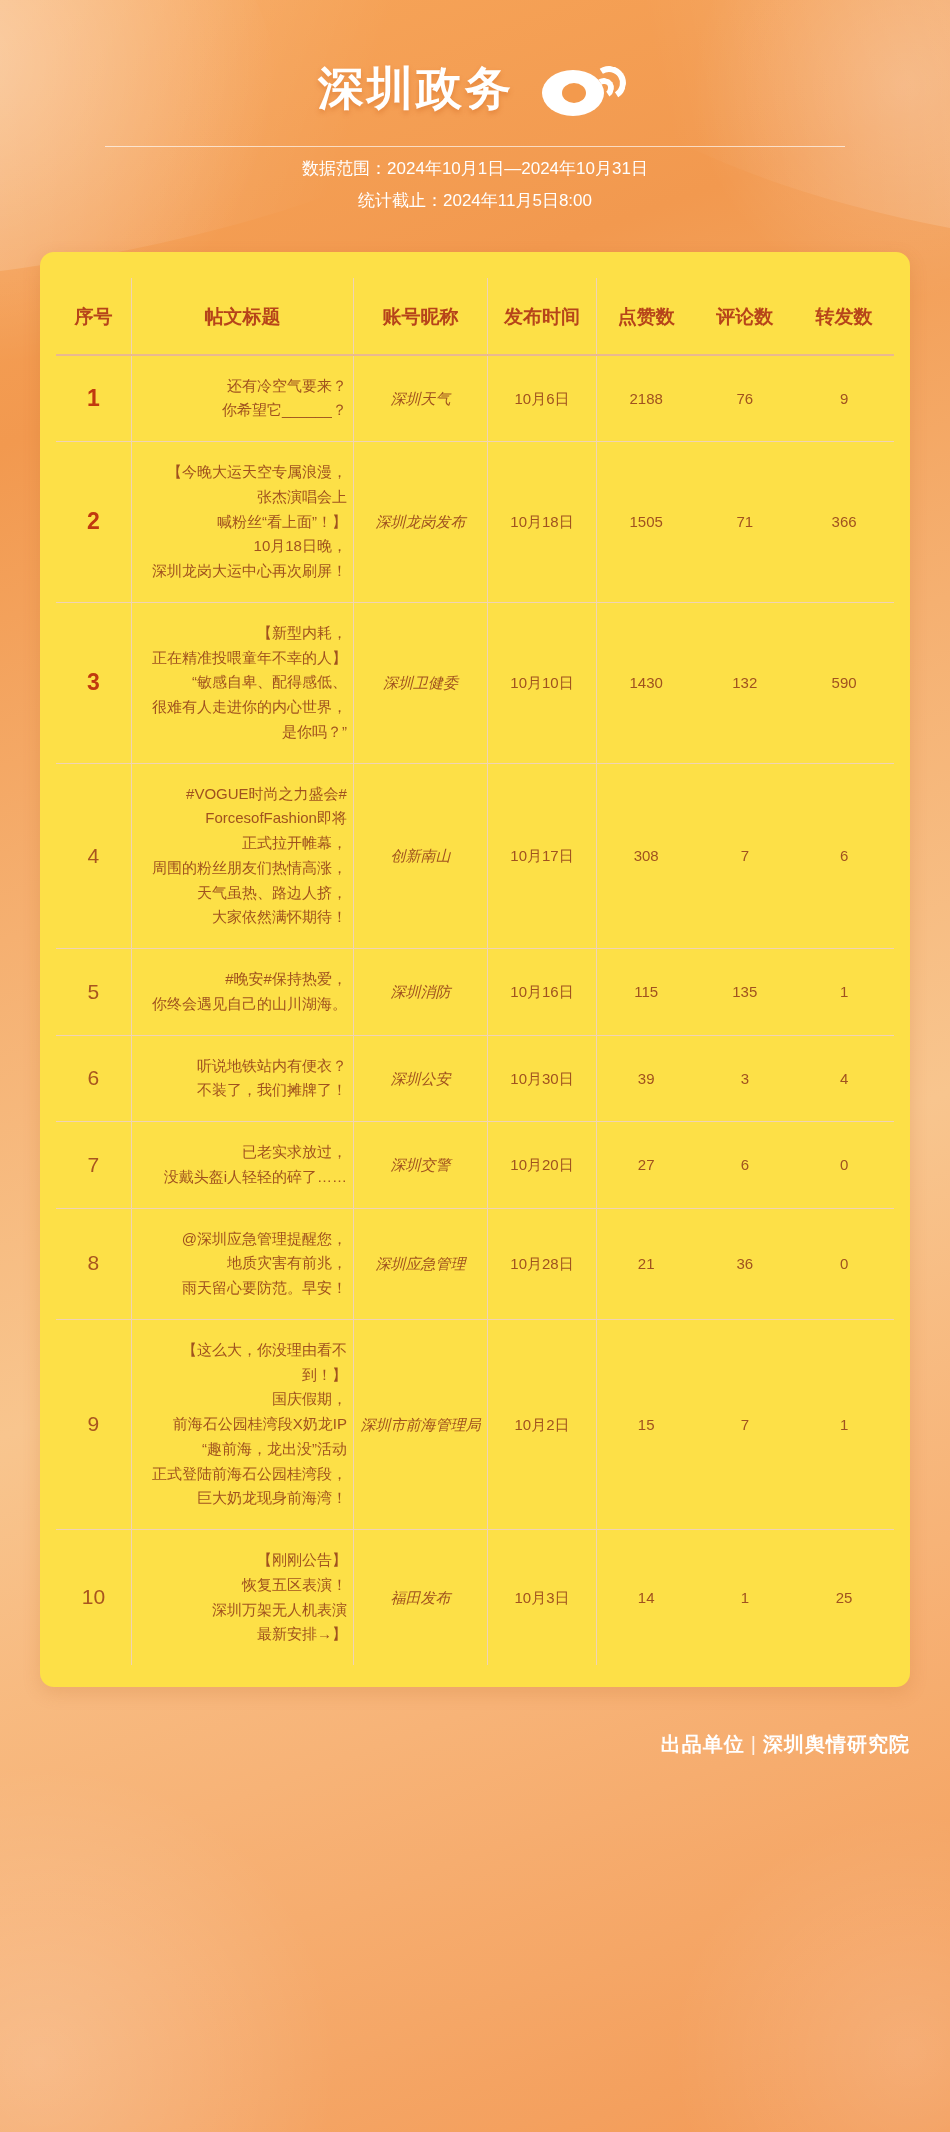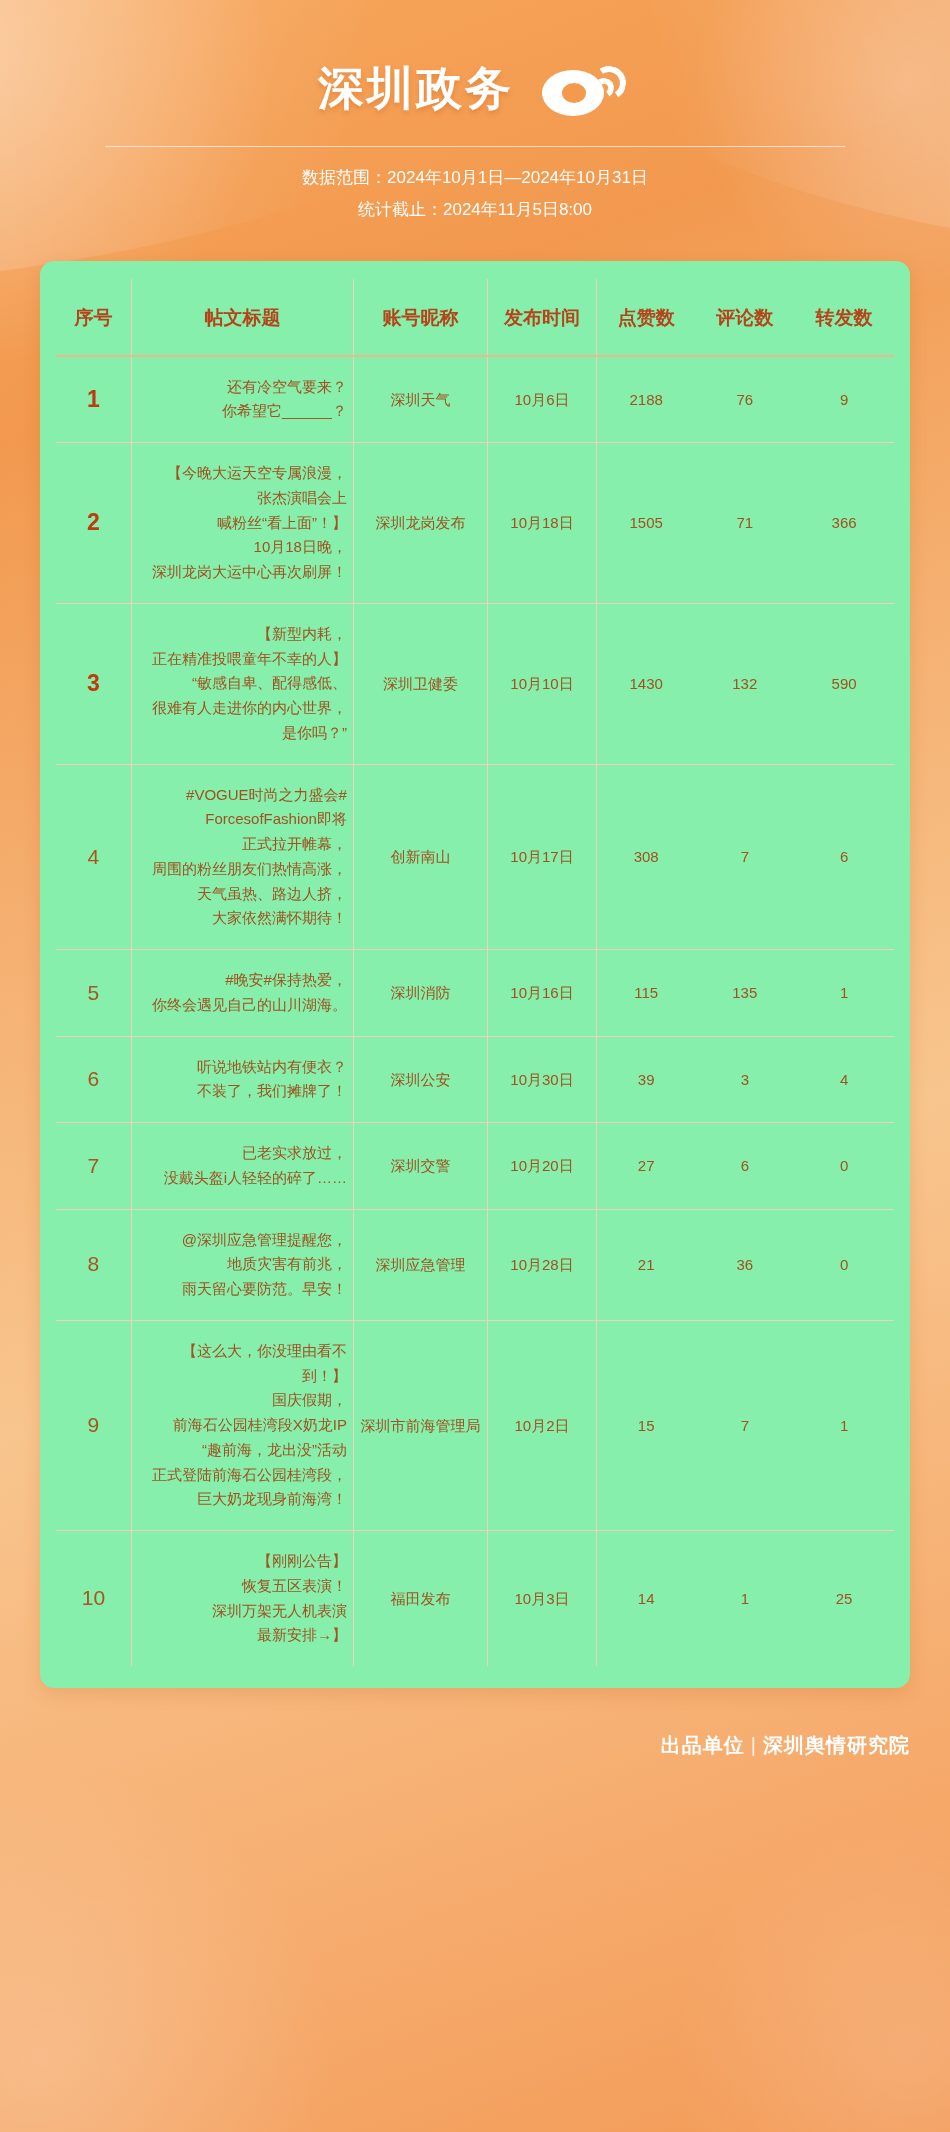--- a/index.html
+++ b/index.html
@@ -77,47 +77,47 @@
     font-size: 48px; font-weight: bold; color: #ffffff;
     letter-spacing: 4px;
     -webkit-text-stroke: 1px rgba(236,130,50,0.55);
     text-shadow: 0 4px 0 rgba(233,128,48,0.45), 0 5px 8px rgba(190,85,20,0.30);
   }
 
   .rule {
     margin: 26px auto 0; width: 740px; height: 1px;
     background: rgba(255,255,255,0.65);
   }
-  .meta { margin-top: 15px; color: #ffffff; font-size: 17px; line-height: 1.9; }
+  .meta { margin-top: 6px; color: #ffffff; font-size: 17px; line-height: 1.9; }
 
   
   .card {
     margin: 34px auto 12px; width: 100%;
-    background: #86efac;
+    background: #fde047;
     border-radius: 14px;
-    padding: 18px 16px 22px;
+    padding: 26px 16px 22px;
     box-shadow: 0 6px 18px rgba(185,95,30,0.18);
   }
   table { width: 100%; border-collapse: collapse; table-layout: fixed; }
   thead th {
     color: #b6441a; font-size: 19px; font-weight: bold;
     padding: 26px 4px 24px; text-align: center;
     border-bottom: 2px solid #eab98f;
   }
   tbody td {
     text-align: center; color: #9a4a20; font-size: 15px;
     padding: 18px 6px; line-height: 1.55;
     border-bottom: 1px solid #f0d3b5;
     word-break: break-word;
   }
   tbody tr:last-child td { border-bottom: none; }
   td.rank { font-size: 21px; color: #a8551f; }
   td.rank.top { font-weight: bold; color: #c0390f; font-size: 23px; }
   td.title { text-align: right; color: #a0521f; font-size: 15px; line-height: 1.65; }
-  td.account { color: #a0521f; }
+  td.account { color: #a0521f; font-style: italic; }
   td.date { color: #a0521f; }
   td.num { color: #a0521f; }
 
   col.c-rank { width: 9%; }
   col.c-title { width: 26.5%; }
   col.c-account { width: 16%; }
   col.c-date { width: 13%; }
   col.c-like { width: 11.8%; }
   col.c-comment { width: 11.8%; }
   col.c-repost { width: 11.9%; }

